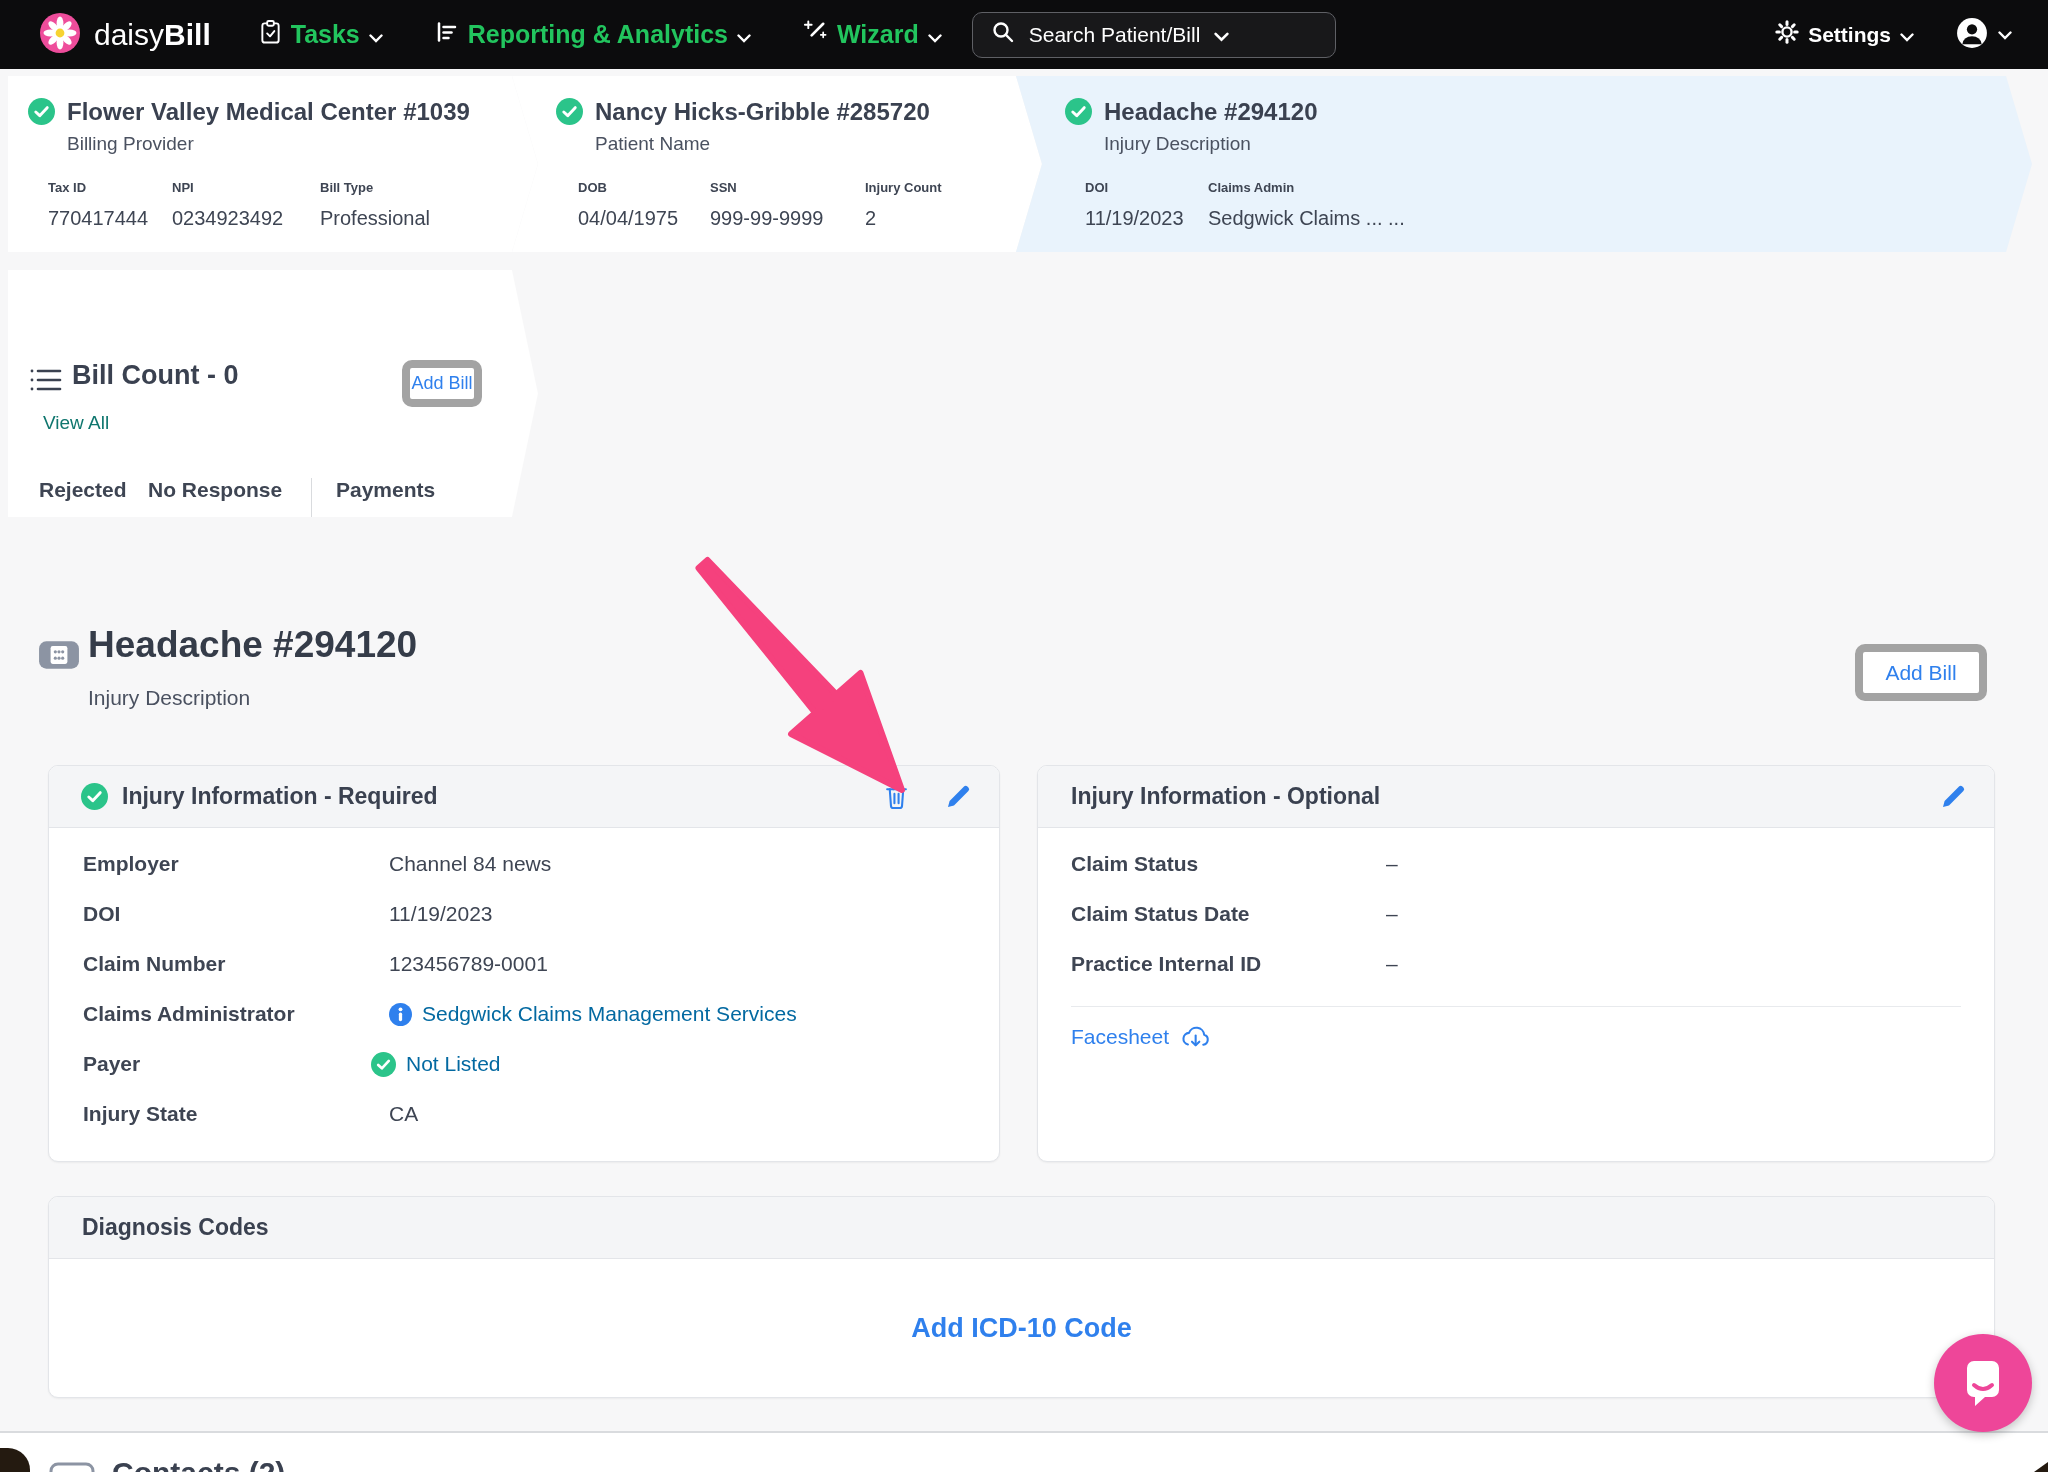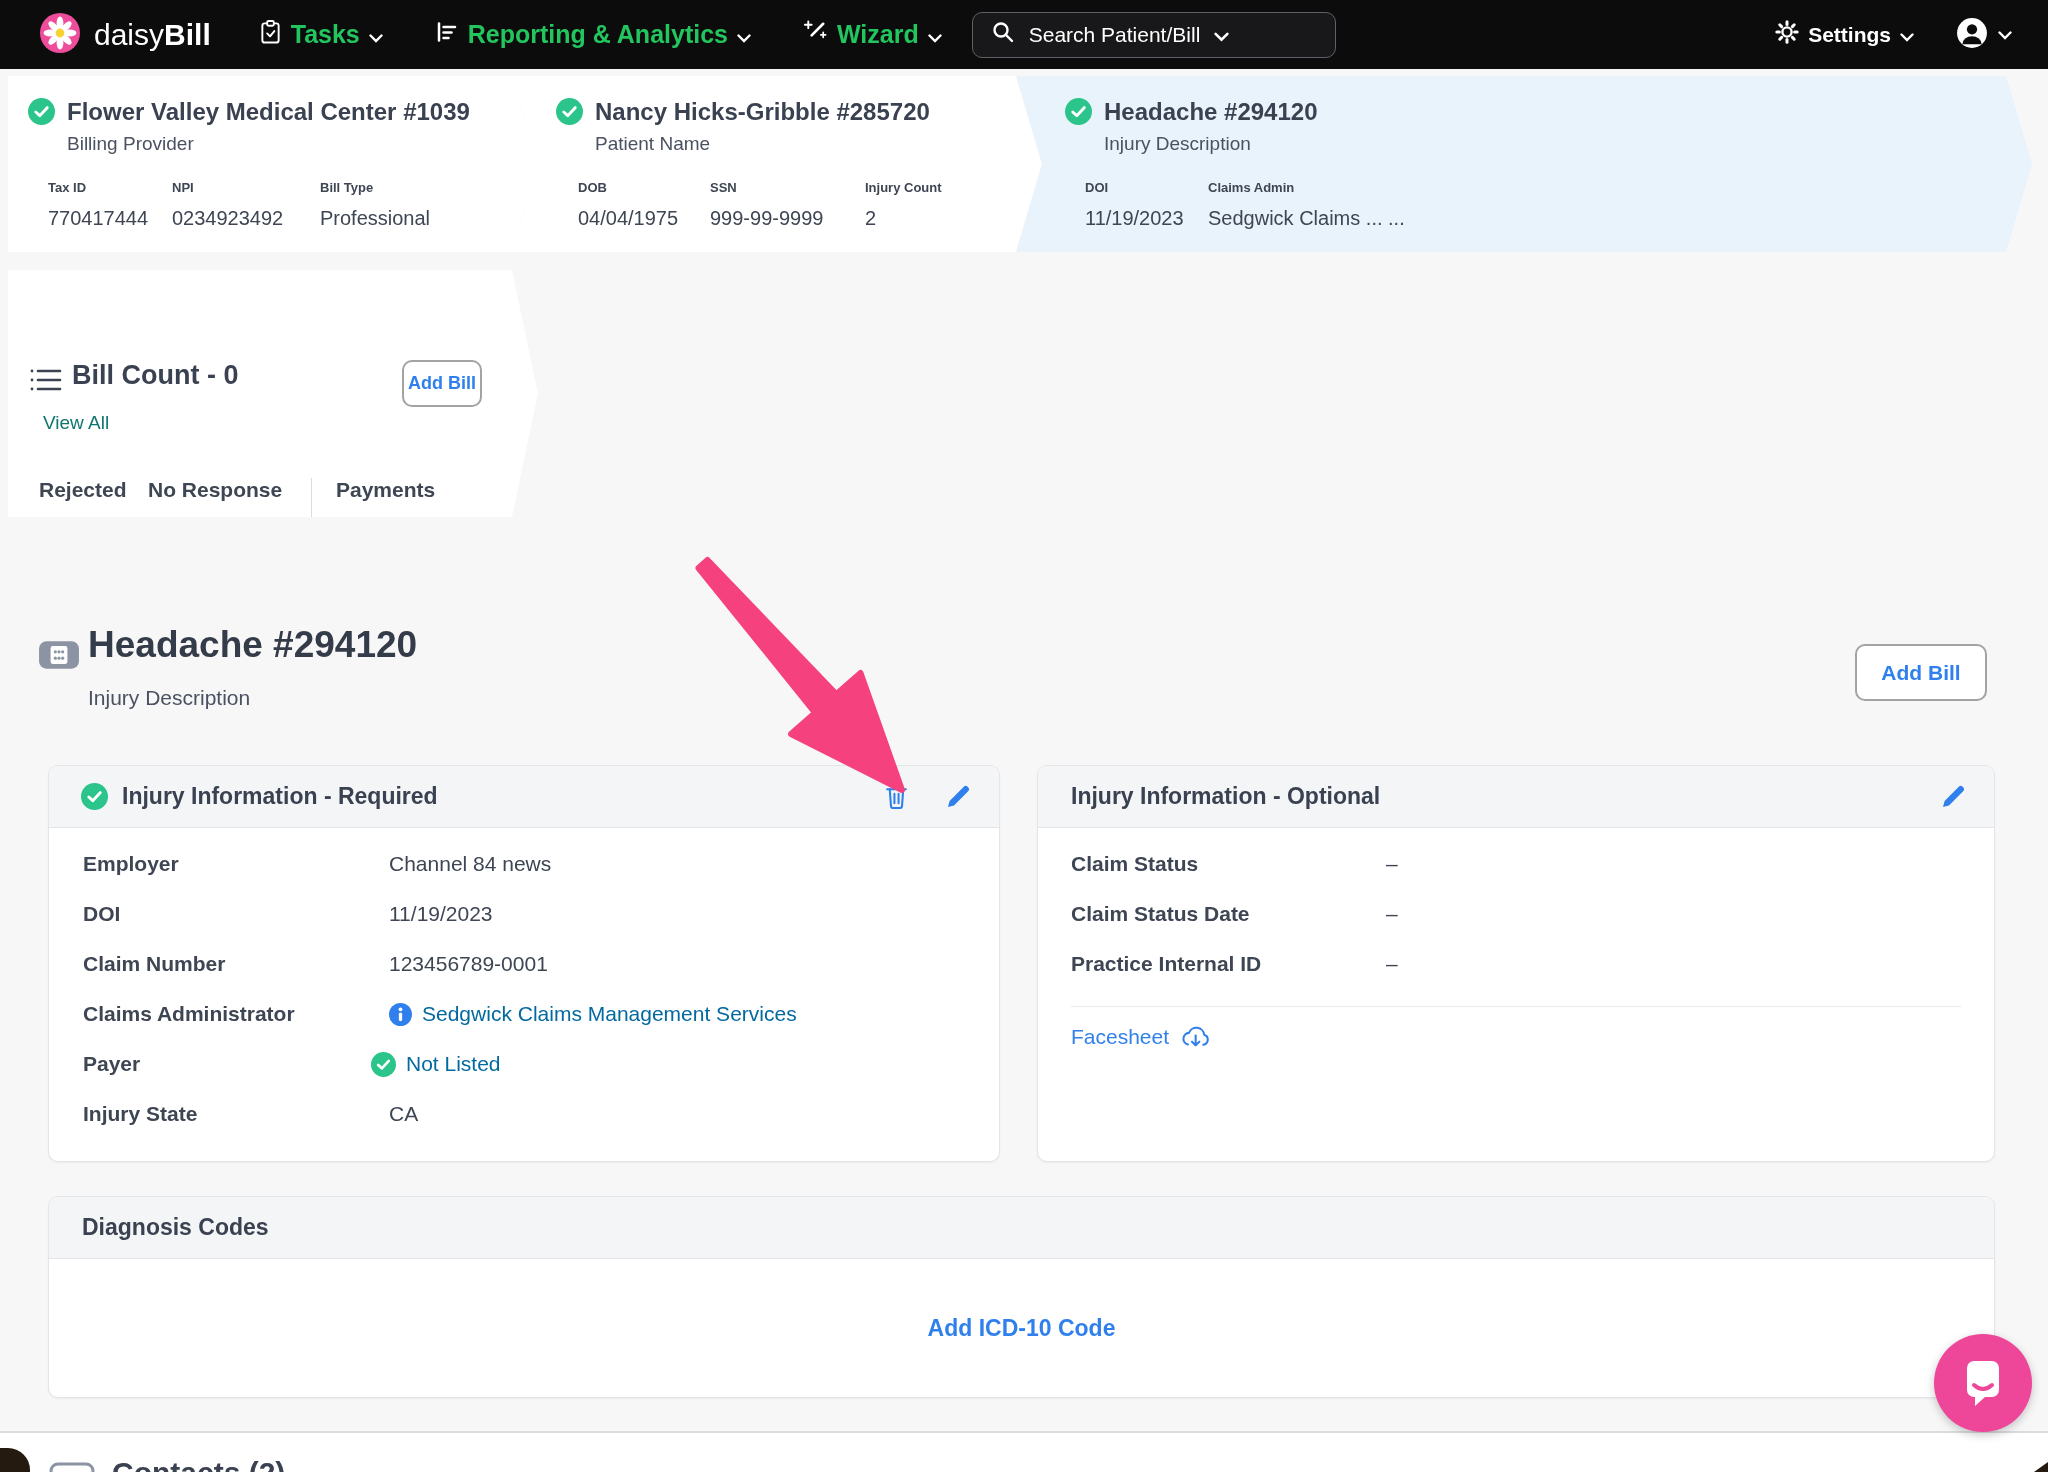--- a/index.html
+++ b/index.html
@@ -48,22 +48,22 @@
   .bc-field .fl{ font-size:13px; font-weight:700; }
   .bc-field .fv{ font-size:20px; margin-top:12px; }
 
   
   .billcard{ position:absolute; left:8px; top:270px; width:530px; height:247px; background:#fff;
     clip-path:polygon(0 0, calc(100% - 26px) 0, 100% 50%, calc(100% - 26px) 100%, 0 100%);
     filter:drop-shadow(0 1px 2px rgba(0,0,0,.14)); }
   .bill-title{ position:absolute; left:64px; top:90px; font-size:27px; font-weight:800; color:#3a4150;}
   .bill-viewall{ position:absolute; left:35px; top:142px; font-size:19px; font-weight:400; color:#0f766e; cursor:pointer;}
   .btn-outline{
-    border:2px solid #a3a3a3; border-radius:10px; background:#fff;
-    color:#2f80ed; font-weight:700; cursor:pointer;
+    border:8px solid #a3a3a3; border-radius:10px; background:#fff;
+    color:#2f80ed; font-weight:400; cursor:pointer;
     display:flex; align-items:center; justify-content:center;
     font-family:"Liberation Sans", sans-serif;
   }
   .bill-addbtn{ position:absolute; left:394px; top:90px; width:80px; height:47px; font-size:18px; }
   .stat{ position:absolute; }
   .stat .sl{ font-size:21px; font-weight:700;}
   .stat .sv{ font-size:21px; margin-top:16px;}
   .stat-div{ position:absolute; left:303px; top:208px; width:1px; height:62px; background:#d9dbde;}
   .stat-more{ position:absolute; left:420px; top:245px; font-size:21px; color:#3e4553;}
 
@@ -89,21 +89,21 @@
   .card-opt .crow .cl{ width:348px; padding-left:33px;}
   .crow .cv{ font-size:21px; display:flex; align-items:center; gap:10px;}
   .link{ color:#0369a1; cursor:pointer; }
   .opt-div{ height:1px; background:#e8eaed; margin:17px 33px 0 33px; }
   .facesheet{ display:flex; align-items:center; gap:10px; margin:17px 0 0 33px;
     font-size:21px; color:#2f80ed; font-weight:400; cursor:pointer; }
 
   
   .card-diag{ left:48px; top:1196px; width:1947px; height:202px; }
   .diag-body{ height:139px; display:flex; align-items:center; justify-content:center; }
-  .diag-link{ font-size:23px; font-weight:700; color:#2f80ed; cursor:pointer; }
+  .diag-link{ font-size:27px; font-weight:700; color:#2f80ed; cursor:pointer; }
 
   
   .bottom-strip{ position:absolute; left:0; top:1433px; width:2048px; height:39px; background:#fff; }
   .bottom-line{ position:absolute; left:0; top:1431px; width:2048px; height:2px; background:#d9dbde; }
   .contacts-icon{ position:absolute; left:49px; top:1462px; }
   .contacts-label{ position:absolute; left:112px; top:1456px; font-size:30px; font-weight:800; color:#3a4150; }
   .corner-bl{ position:absolute; left:0; top:1448px; width:30px; height:24px; background:#241a10; border-top-right-radius:22px; }
   .corner-br{ position:absolute; left:2034px; top:1462px; width:14px; height:10px; background:#241a10;
     clip-path:polygon(100% 0, 100% 100%, 0 100%); }
 

